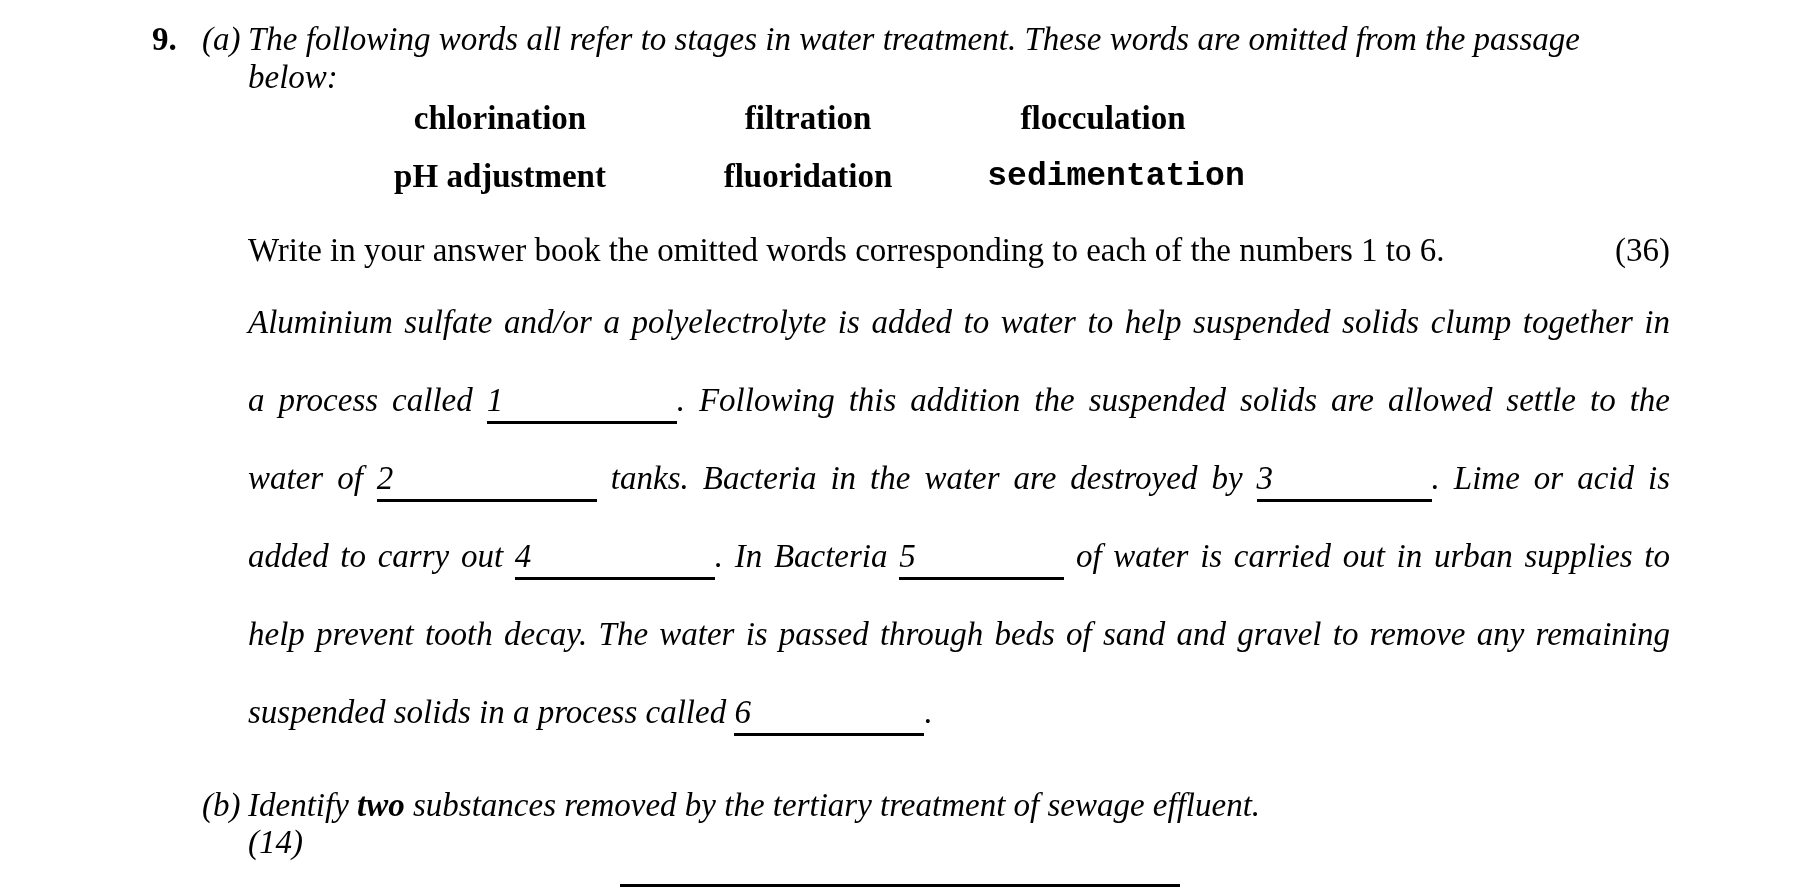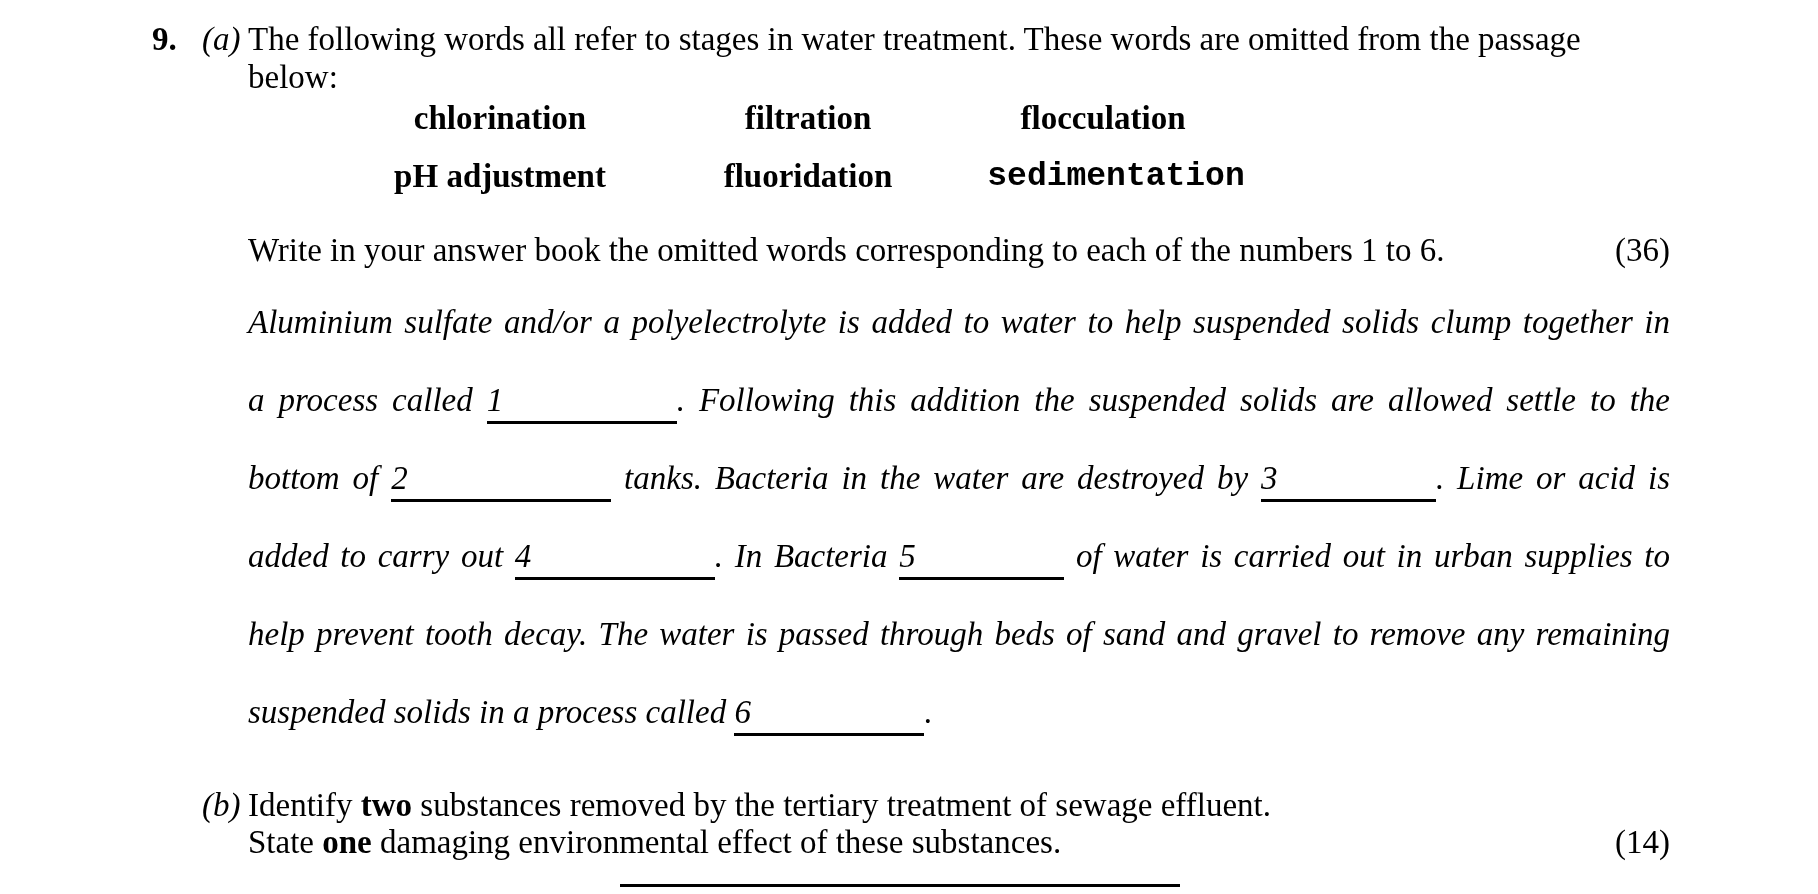--- a/index.html
+++ b/index.html
@@ -29,21 +29,21 @@
     font-weight: bold;
     line-height: 38px;
     flex: 0 0 auto;
   }
   .plabel {
     width: 46px;
     font-style: italic;
     line-height: 38px;
     flex: 0 0 auto;
   }
-  .content { width: 1422px; flex: 0 0 auto; }
+  .content { width: 1422px; flex: 0 0 auto; font-style: italic; }
   .intro div { line-height: 38px; }
 
   
   .wordbank {
     position: relative;
     margin-left: 96px;
     width: 1422px;
     height: 118px;
     font-weight: bold;
   }
@@ -153,44 +153,41 @@
   </div>
 
   <div class="passage">
     <div class="pline">
       <span>Aluminium sulfate and/or a polyelectrolyte is added to water to help suspended solids clump together in</span>
     </div>
     <div class="pline">
       <span>a process called </span><span class="blank b1"><span>1</span></span><span>.  Following this addition the suspended solids are allowed settle to the</span>
     </div>
     <div class="pline">
-      <span>bottom of </span><span class="blank b2"><span>2</span></span><span> tanks.  Bacteria in the water are destroyed by </span><span class="blank b3"><span>3</span></span><span>.  Lime or acid is</span>
+      <span>water of </span><span class="blank b2"><span>2</span></span><span> tanks.  Bacteria in the water are destroyed by </span><span class="blank b3"><span>3</span></span><span>.  Lime or acid is</span>
     </div>
     <div class="pline">
       <span>added to carry out </span><span class="blank b4"><span>4</span></span><span>.  In Bacteria </span><span class="blank b5"><span>5</span></span><span> of water is carried out in urban supplies to</span>
     </div>
     <div class="pline">
       <span>help prevent tooth decay.  The water is passed through beds of sand and gravel to remove any remaining</span>
     </div>
     <div class="pline last">
       <span>suspended solids in a process called </span><span class="blank b6"><span>6</span></span><span>.</span>
     </div>
   </div>
 
   <div class="row partb">
     <div class="qnum"></div>
     <div class="plabel">(b)</div>
     <div class="content">
       <div>
         <span>Identify </span><span class="bold">two</span><span> substances removed by the tertiary treatment of sewage effluent.</span>
       </div>
       <div class="pb-line2">
-        <span>
-          <span>State </span><span class="bold">one</span><span> damaging environmental effect of these substances.</span>
-        </span>
         <span class="marks">(14)</span>
       </div>
     </div>
   </div>
 
   <div class="answer-rule"></div>
 
 </main>
 
 </body></html>

